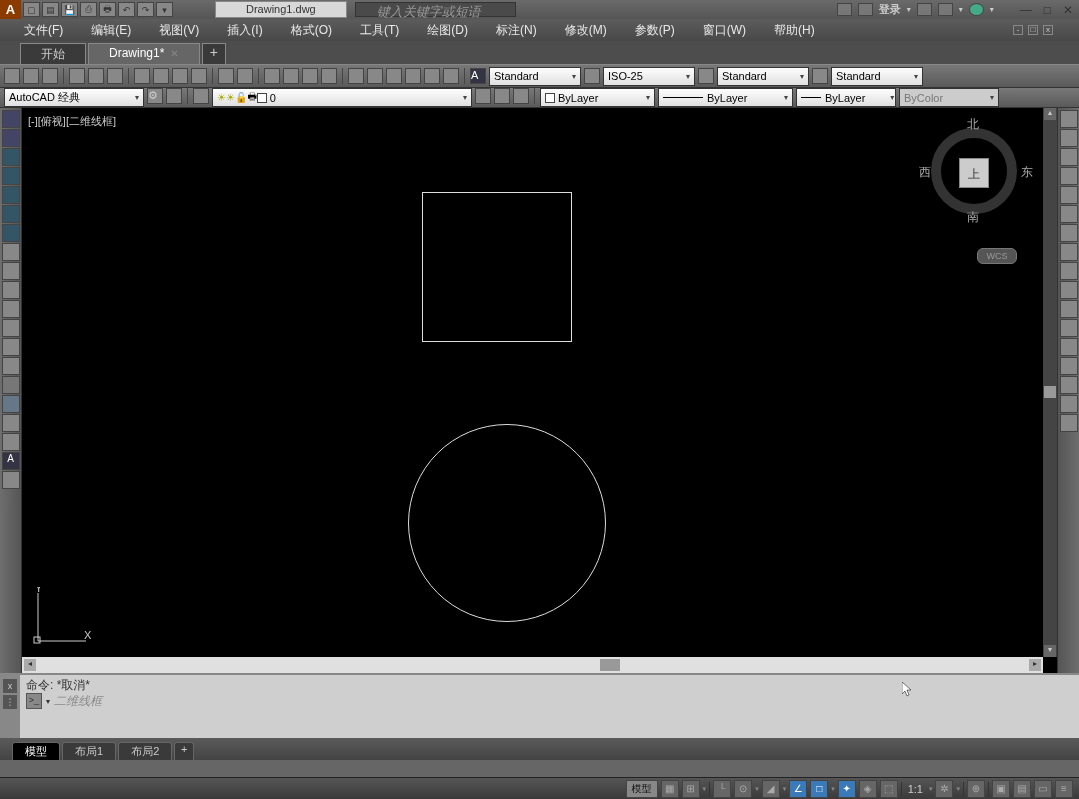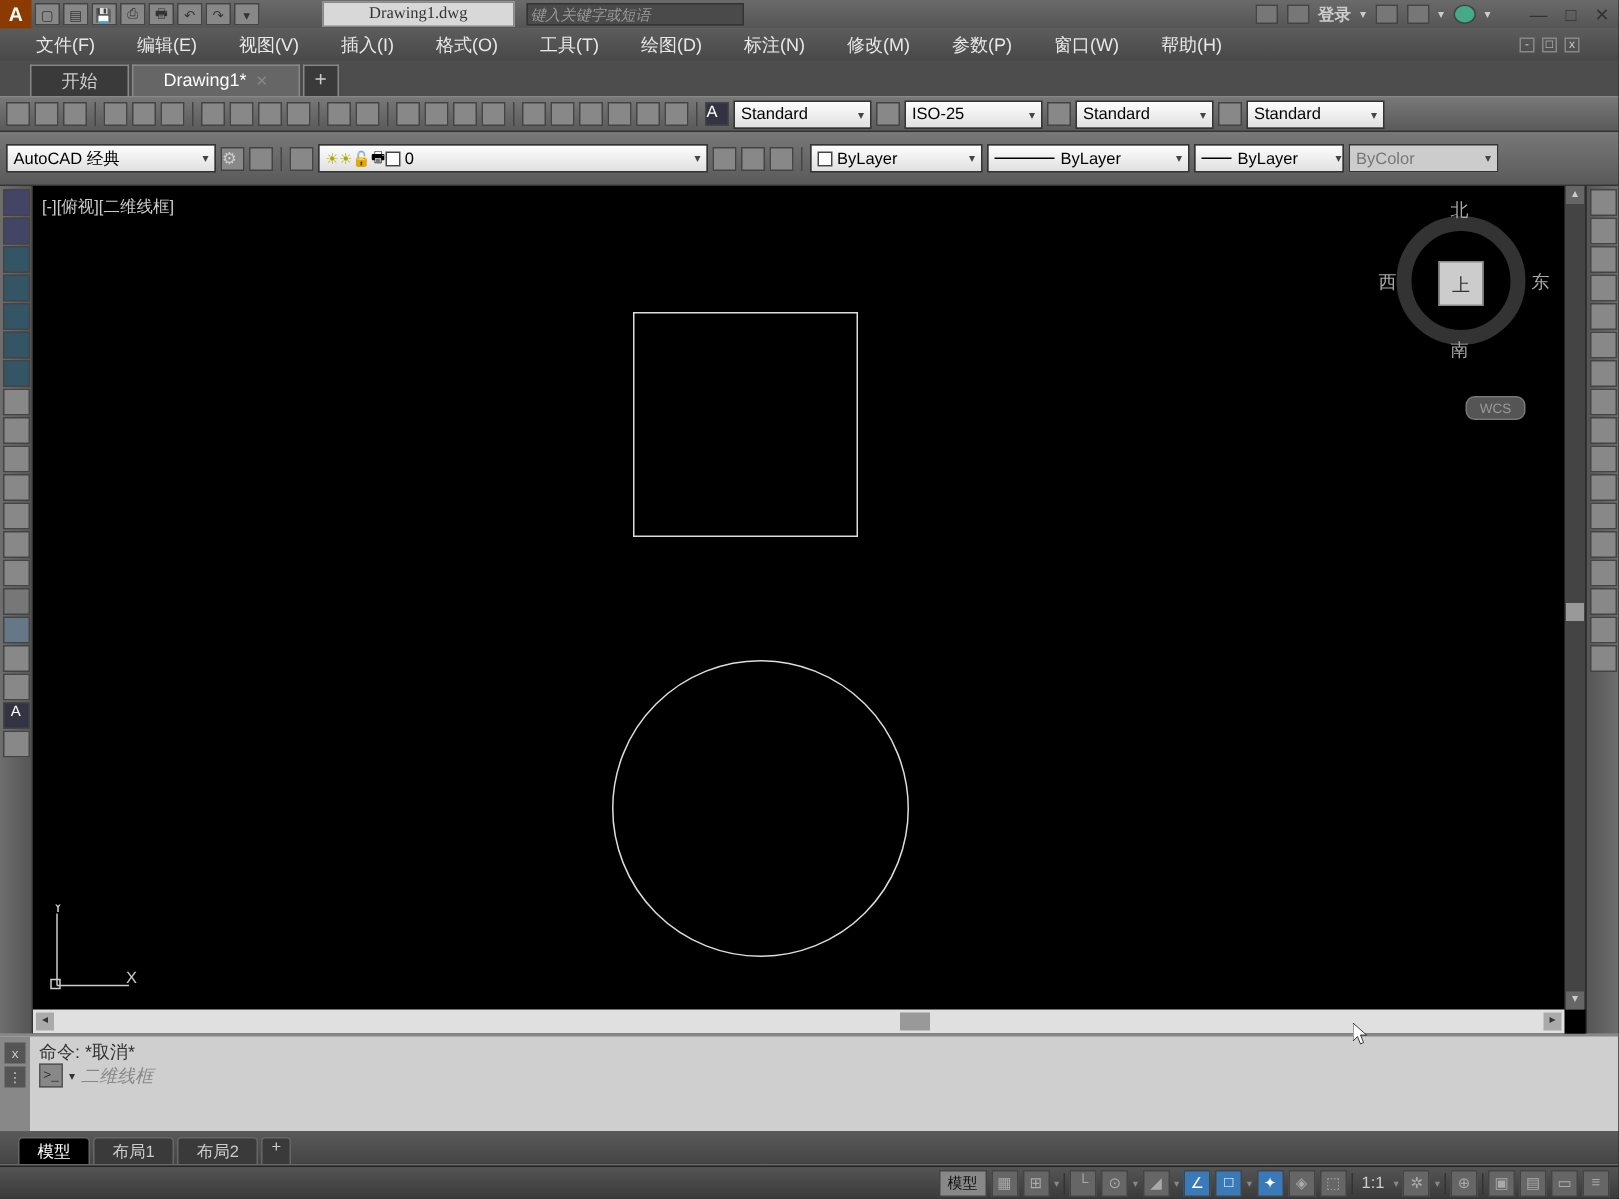--- a/index.html
+++ b/index.html
@@ -1,41 +1,41 @@
 <!DOCTYPE html>
 <html><head>
 <meta charset="utf-8">
 <style>
 * { margin:0; padding:0; box-sizing:border-box; font-family:"Microsoft YaHei",Arial,sans-serif; }
 body { background:#666; width:1079px; height:799px; overflow:hidden; font-size:11px; color:#ccc; position:relative; }
 .titlebar { height:19px; background:linear-gradient(#6a6a6a,#555); display:flex; align-items:center; }
 .qat { display:flex; align-items:center; height:19px; gap:2px; padding:0 2px; }
 .qat-btn { width:17px; height:15px; background:#888; border:1px solid #444; display:flex; align-items:center; justify-content:center; font-size:9px; color:#333; }
 .logo { width:21px; height:19px; background:#8b3a00; color:#fff; display:flex; align-items:center; justify-content:center; font-weight:bold; font-size:13px; }
-.title-tab { height:17px; background:#d8d8d8; color:#333; padding:1px 30px; border:1px solid #888; margin-left:40px; font-size:11px;font-family:Liberation Serif, serif; }
-.search-box { height:15px; background:#4a4a4a; color:#999; padding:0 2px; font-style:italic; margin-left:8px; width:145px; font-size:10px; border:1px solid #333; }
+.title-tab { height:17px; background:#d8d8d8; color:#333; padding:1px 30px; border:1px solid #888; margin-left:40px; font-size:11px; }
+.search-box { height:15px; background:#4a4a4a; color:#999; padding:0 21px; font-style:italic; margin-left:8px; width:161px; font-size:13px; border:1px solid #333; }
 .ttl-right { margin-left:auto; display:flex; gap:6px; align-items:center; padding-right:6px; }
 .ttl-ico { width:15px; height:13px; background:#777; border:1px solid #444; }
 .login { color:#ccc; font-size:11px;font-weight:bold; }
 .winctl { display:flex; gap:12px; margin-left:20px; color:#333; font-size:12px; }
 .menubar { height:22px; background:linear-gradient(#5c5c5c,#484848); display:flex; align-items:center; padding:0 24px; gap:28px; }
 .menubar span { color:#e8e8e8; font-size:12px; cursor:pointer; }
 .menubar .clsdoc { margin-left:auto; width:42px; display:flex; gap:5px; }
 .menubar .clsdoc div { width:10px; height:10px; border:1px solid #888; font-size:8px; text-align:center; line-height:8px; }
 .doctab-row { height:23px; background:#4d4d4d; display:flex; align-items:flex-end; padding-left:20px; }
 .doctab { height:21px; padding:2px 20px 0; background:#3a3a3a; color:#ccc; font-size:12px; border-top:1px solid #888; border-left:1px solid #888; border-right:1px solid #888; margin-right:2px; }
 .doctab.active { background:#666; color:#fff; }
 .doctab.plus { width:24px; padding:0; text-align:center; font-size:14px; }
 .closex { margin-left:6px; color:#888; font-size:10px; }
 .subtoolbar1 { height:24px; background:linear-gradient(#787878,#5a5a5a); display:flex; align-items:center; padding:0 4px; gap:3px; border-top:1px solid #888; border-bottom:1px solid #333; }
 .tb-btn { width:16px; height:16px; background:#888; border:1px solid #444; }
 .tb-sep { width:1px; height:16px; background:#444; margin:0 2px; }
 .dd { height:19px; background:linear-gradient(#fdfdfd,#e0e0e0); border:1px solid #333; display:flex; align-items:center; padding:0 4px; color:#000; font-size:11px; justify-content:space-between;gap:25px; }
 .dd .arr { font-size:8px; color:#444; }
-.subtoolbar2 { height:36px; background:linear-gradient(#787878,#5a5a5a); display:flex; align-items:center; padding:0 4px; gap:3px; border-bottom:1px solid #333; }
+.subtoolbar2 { height:20px; background:linear-gradient(#787878,#5a5a5a); display:flex; align-items:flex-start; padding:0 4px; gap:3px; border-bottom:1px solid #333; }
 .workspace-sel { width:140px; }
 .main { display:flex; height:565px; }
 .left-tools { width:22px; background:linear-gradient(90deg,#6e6e6e,#555); display:flex; flex-direction:column; padding:2px 0; gap:1px; border-right:1px solid #333; }
 .left-tools .tb-btn { width:18px; height:18px; margin:0 auto; }
 .right-tools { width:22px; background:linear-gradient(90deg,#555,#6e6e6e); display:flex; flex-direction:column; padding:2px 0; gap:1px; border-left:1px solid #333; }
 .right-tools .tb-btn { width:18px; height:18px; margin:0 auto; }
 .canvas-wrap { flex:1; position:relative; background:#000; }
 .canvas { position:absolute; inset:0; background:#000; }
 .view-label { position:absolute; top:6px; left:6px; color:#ccc; font-size:11px; }
 .square { position:absolute; left:400px; top:84px; width:150px; height:150px; border:1px solid #ddd; }

